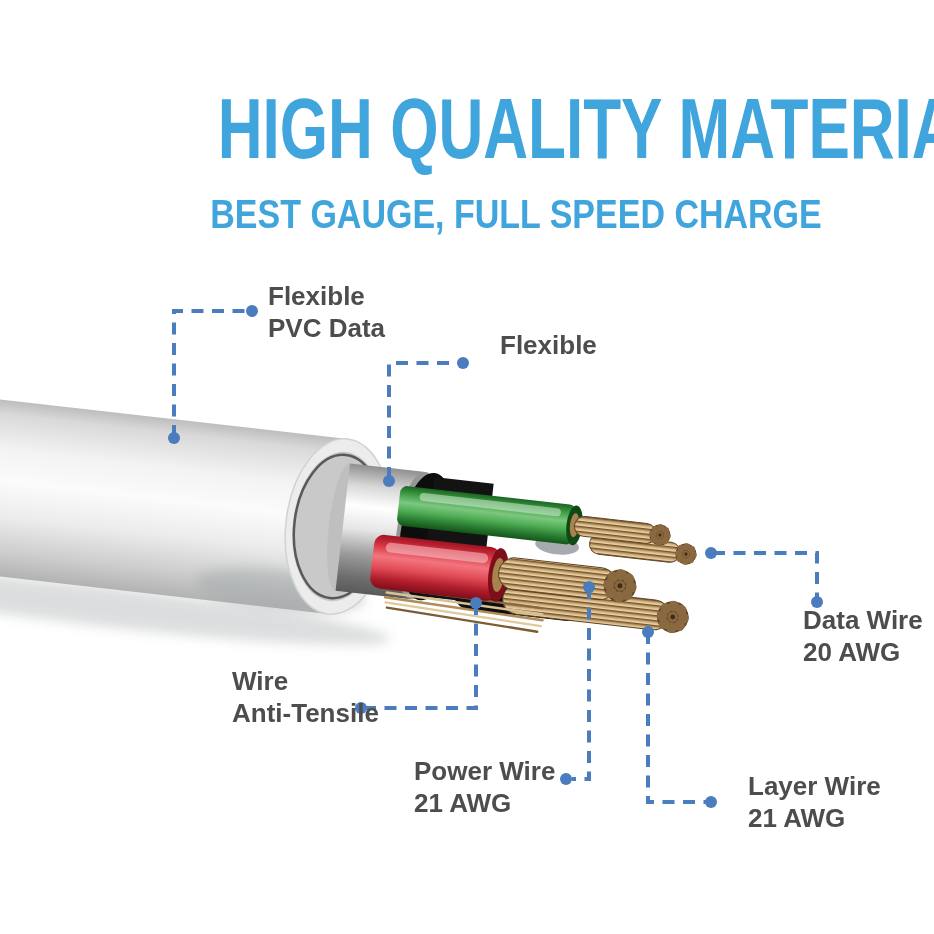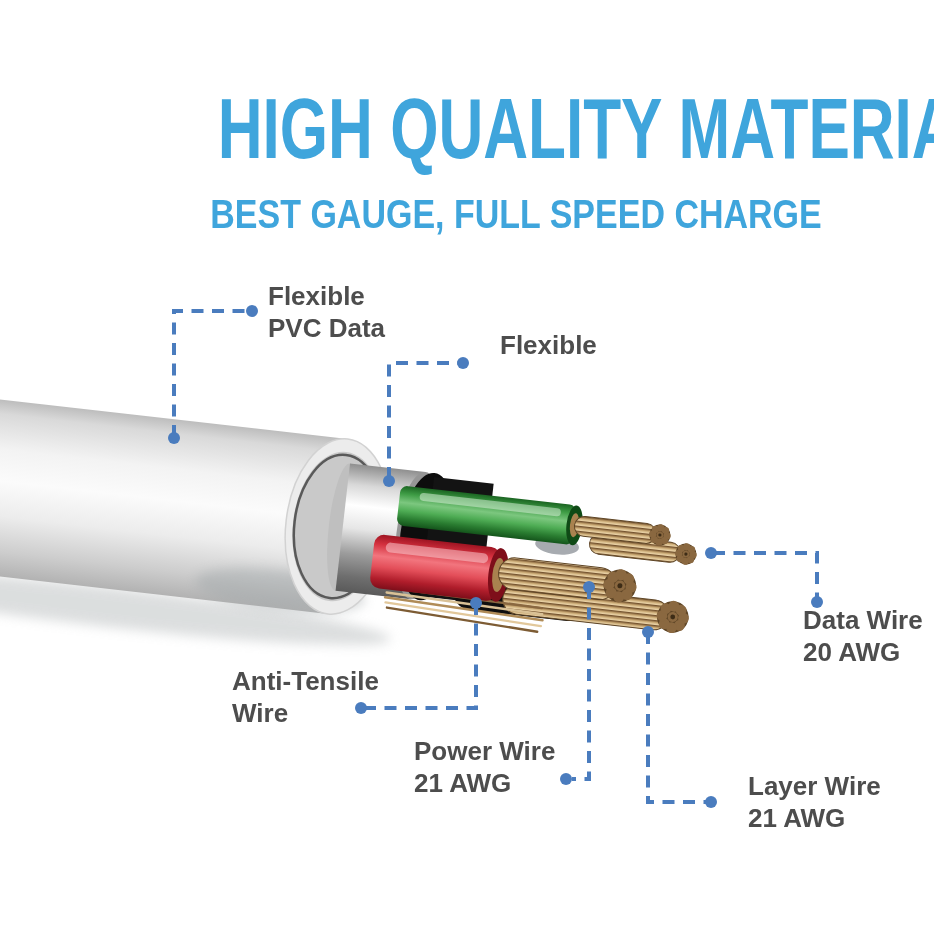--- a/index.html
+++ b/index.html
@@ -180,24 +180,24 @@
   </svg>
 
   <div class="callout-label" style="left:268px;top:281px">
     <span>Flexible</span>
     <span>PVC Data</span>
   </div>
   <div class="callout-label" style="left:500px;top:330px">
     <span>Flexible</span>
   </div>
   <div class="callout-label" style="left:232px;top:666px">
+    <span>Wire</span>
     <span>Anti-Tensile</span>
-    <span>Wire</span>
-  </div>
-  <div class="callout-label" style="left:414px;top:736px">
+  </div>
+  <div class="callout-label" style="left:414px;top:756px">
     <span>Power Wire</span>
     <span>21 AWG</span>
   </div>
   <div class="callout-label" style="left:803px;top:605px">
     <span>Data Wire</span>
     <span>20 AWG</span>
   </div>
   <div class="callout-label" style="left:748px;top:771px">
     <span>Layer Wire</span>
     <span>21 AWG</span>

